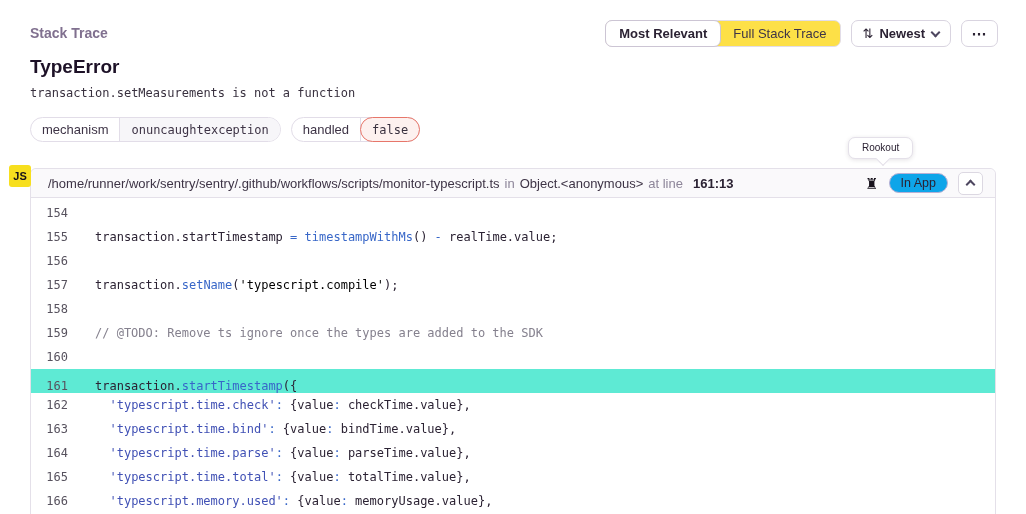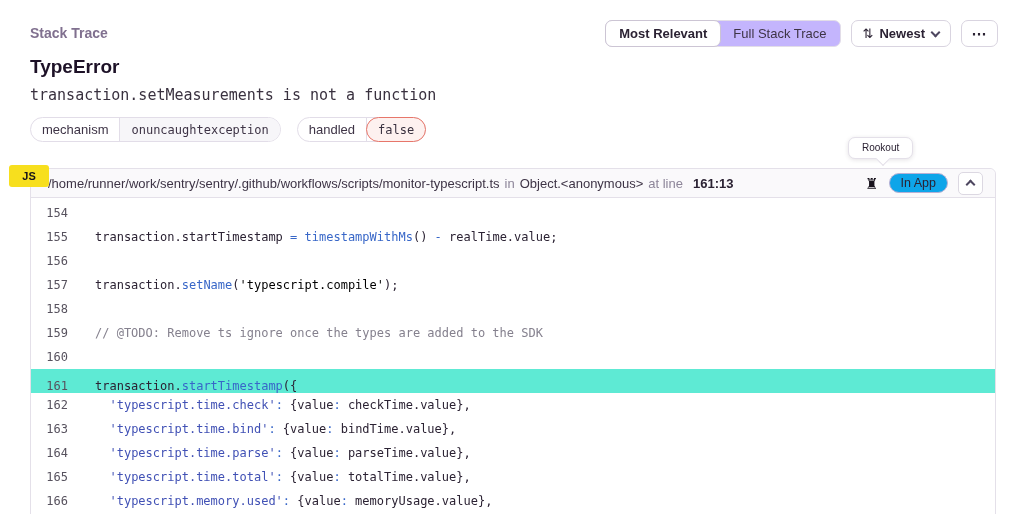--- a/index.html
+++ b/index.html
@@ -4,55 +4,55 @@
 <style>
   * { margin:0; padding:0; box-sizing:border-box; }
   html,body { width:1026px; height:514px; background:#ffffff; overflow:hidden;
               font-family:"Liberation Sans", sans-serif; color:#2b2233; }
   body { position:relative; }
 
   .section-label { position:absolute; left:30px; top:25px; font-size:14px; font-weight:700; color:#80708f; }
 
   
   .controls { position:absolute; top:20px; right:28px; display:flex; align-items:center; gap:10px; }
-  .seg-group { display:flex; align-items:stretch; background:#c4b5fd; border:1px solid #e2dde8; border-radius:7px; height:27px;margin-left:36px; }
+  .seg-group { display:flex; align-items:stretch; background:#fde047; border:1px solid #e2dde8; border-radius:7px; height:27px;margin-left:36px; }
   .seg { display:flex; align-items:center; padding:0 13px; font-size:13px; color:#3e3446; cursor:pointer; }
   .seg.active { background:#ffffff; border:1px solid #ccc5d4; border-radius:7px; margin:-1px; font-weight:700; color:#2b2233; }
   .btn { display:flex; align-items:center; gap:7px; height:27px; padding:0 11px; background:#fff;
          border:1px solid #d9d4e0; border-radius:7px; font-size:13px; cursor:pointer; }
   .btn .sort-glyph { font-size:13px; color:#2b2233; letter-spacing:-1px; }
   .btn .lbl { font-weight:700; color:#2b2233; }
   .chev { display:inline-block; width:7px; height:7px; border-top:2px solid #4e4760; border-right:2px solid #4e4760; }
   .chev-down { transform:rotate(135deg); margin-top:-3px; }
   .chev-up { transform:rotate(-45deg); margin-top:3px; }
   .btn-more { width:37px; justify-content:center; font-size:15px; font-weight:700; color:#2b2233; letter-spacing:1px; padding:0; }
 
   .page-title { position:absolute; left:30px; top:56px; font-size:19px; font-weight:700; color:#1d1127; }
-  .page-subtitle { position:absolute; left:30px; top:86px; font-size:15px; color:#39313f;
+  .page-subtitle { position:absolute; left:30px; top:86px; font-size:12px; color:#39313f;
                    font-family:"DejaVu Sans Mono", monospace; }
 
   
-  .tags { position:absolute; left:30px; top:117px; display:flex; gap:16px;align-items:center; }
+  .tags { position:absolute; left:30px; top:117px; display:flex; gap:10px;align-items:center; }
   .tag { display:flex; align-items:stretch; border:1px solid #e2dde8; border-radius:13px; height:25px; overflow:visible; background:#fff; }
   .tag-key { display:flex; align-items:center; padding:0 11px; font-size:13px; color:#3e3446; border-right:1px solid #e2dde8; }
   .tag-val { display:flex; align-items:center; padding:0 11px; font-size:12px; color:#3e3446;
              font-family:"DejaVu Sans Mono", monospace; background:#f7f6f9; border-radius:0 13px 13px 0; }
   .tag-val.error { background:#fdf1ef; border:1px solid #e7766a; border-radius:13px; margin:-1px; color:#39313f; }
 
   
   .tooltip { position:absolute; left:848px; top:137px; background:#fff; border:1px solid #e4e0e9;
              border-radius:7px; padding:4px 13px 5px; font-size:10px; color:#2b2233;
              box-shadow:0 1px 4px rgba(43,34,51,.13); z-index:5; }
   .tooltip .caret { position:absolute; left:29px; bottom:-6px; width:10px; height:10px; background:#fff;
                     border-right:1px solid #e4e0e9; border-bottom:1px solid #e4e0e9; transform:rotate(45deg); }
 
   
   .frame { position:absolute; left:30px; top:168px; width:966px; height:360px; background:#fff;
            border:1px solid #e4e0e9; border-radius:6px 6px 0 0; }
-  .js-badge { position:absolute; left:-22px; top:-4px; width:40px; height:22px; background:#f7df1e;
+  .js-badge { position:absolute; left:-22px; top:-4px; width:22px; height:22px; background:#f7df1e;
               border-radius:3px; display:flex; align-items:center; justify-content:center;
               font-size:11px; font-weight:800; color:#15121a; z-index:2; }
   .frame-header { height:29px; background:#faf9fb; border-bottom:1px solid #e4e0e9; border-radius:6px 6px 0 0;
                   display:flex; align-items:center; padding:0 12px 0 17px; font-size:13px; }
   .fh-path { color:#3e3446; }
   .fh-dim { color:#8d8599; margin:0 5px; }
   .fh-fn { color:#3e3446; }
   .fh-line { font-weight:700; color:#2b2233; margin-left:5px; }
   .fh-right { margin-left:auto; display:flex; align-items:center; gap:10px; }
   .rook { font-size:15px; color:#17121c; line-height:1; cursor:pointer; }

